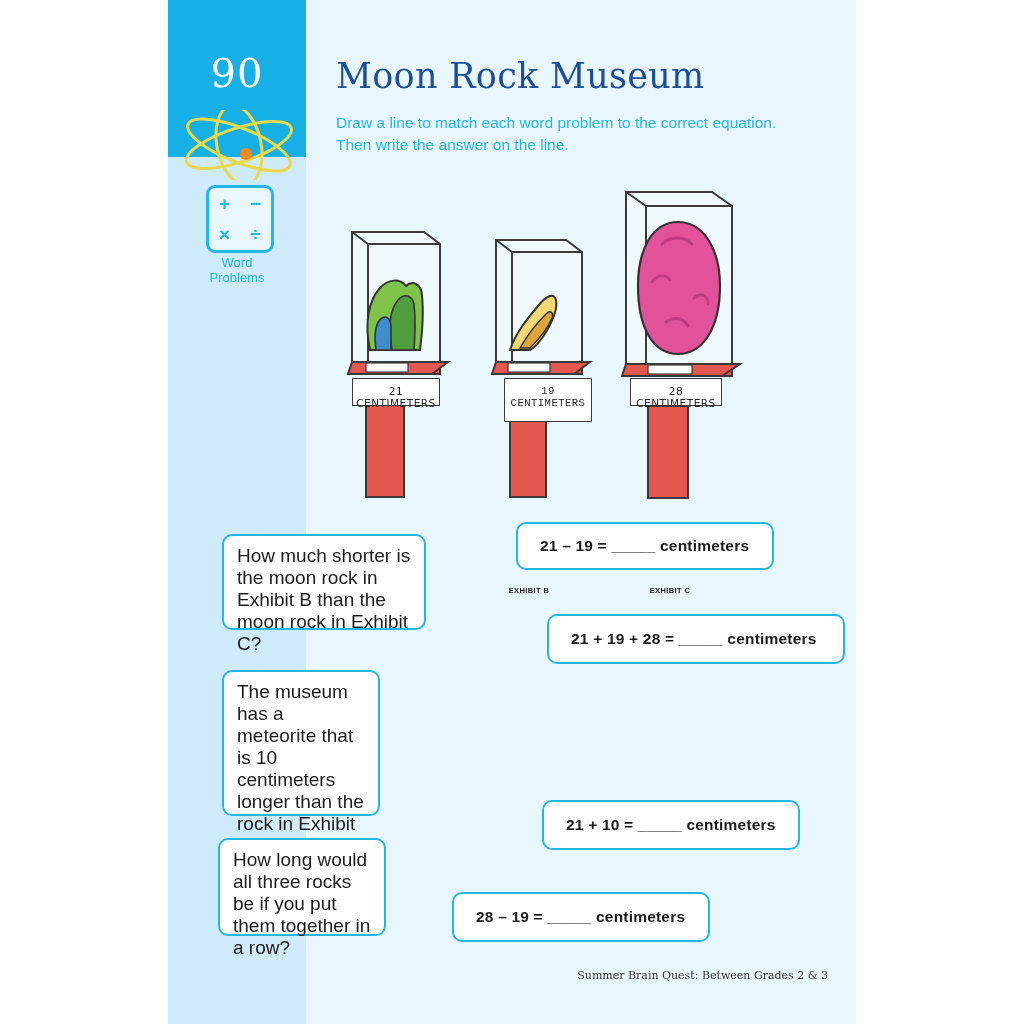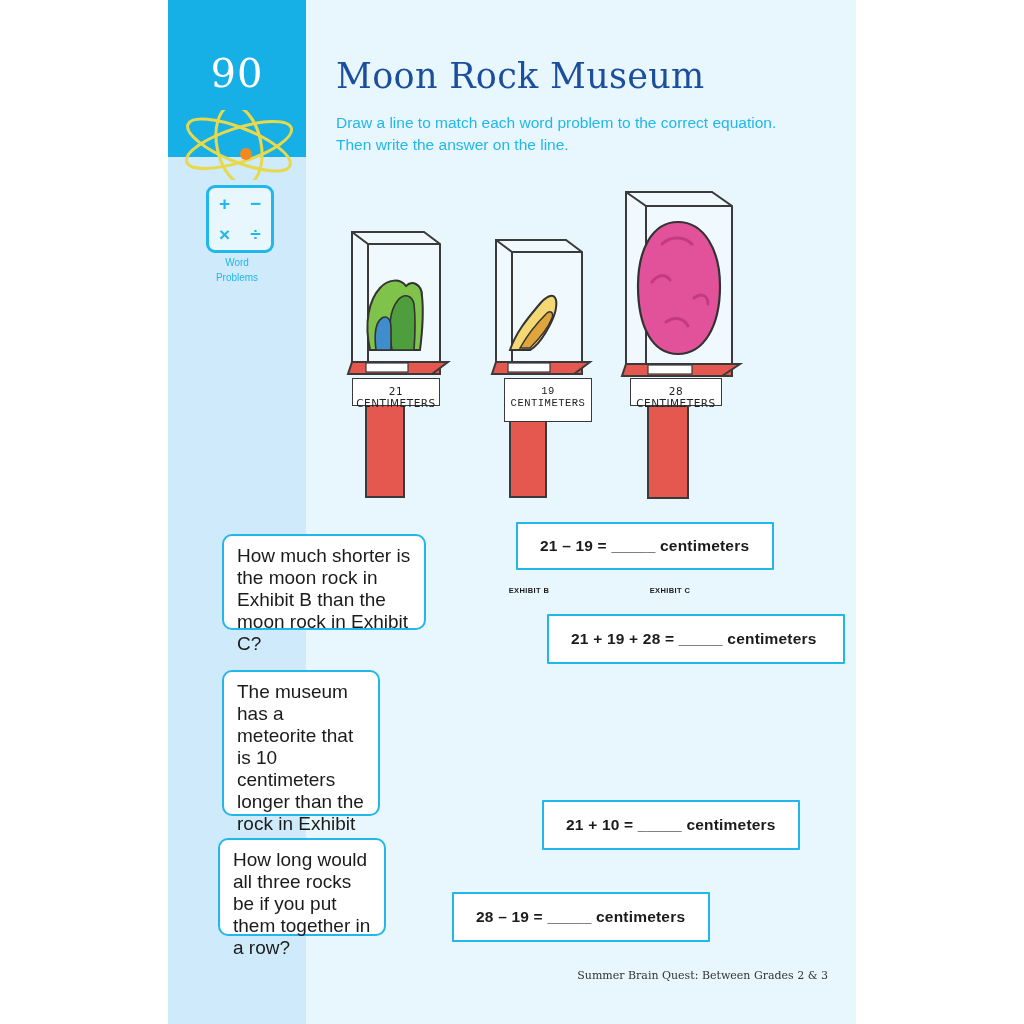--- a/index.html
+++ b/index.html
@@ -85,21 +85,21 @@
     font-weight: bold;
     line-height: 1;
   }
   .cat-label {
     position: absolute;
     left: 0;
     top: 255px;
     width: 138px;
     text-align: center;
     color: #22b7ea;
-    font-size: 10px;
+    font-size: 13px;
     line-height: 15px;
   }
   
   .title {
     position: absolute;
     left: 168px;
     top: 56px;
     font-family: "DejaVu Serif", serif;
     font-size: 35px;
     color: #1b4f9c;
@@ -149,21 +149,21 @@
     padding: 9px 12px 9px 13px;
     font-size: 19px;
     line-height: 22px;
     color: #1b1b1b;
   }
   
   .ebox {
     position: absolute;
     background: #ffffff;
     border: 2.5px solid #22b7ea;
-    border-radius: 1px;
+    border-radius: 10px;
     box-sizing: border-box;
     display: flex;
     align-items: center;
     padding-left: 22px;
     font-size: 15.5px;
     font-weight: bold;
     color: #1b1b1b;
     letter-spacing: 0.2px;
   }
   .footer {

